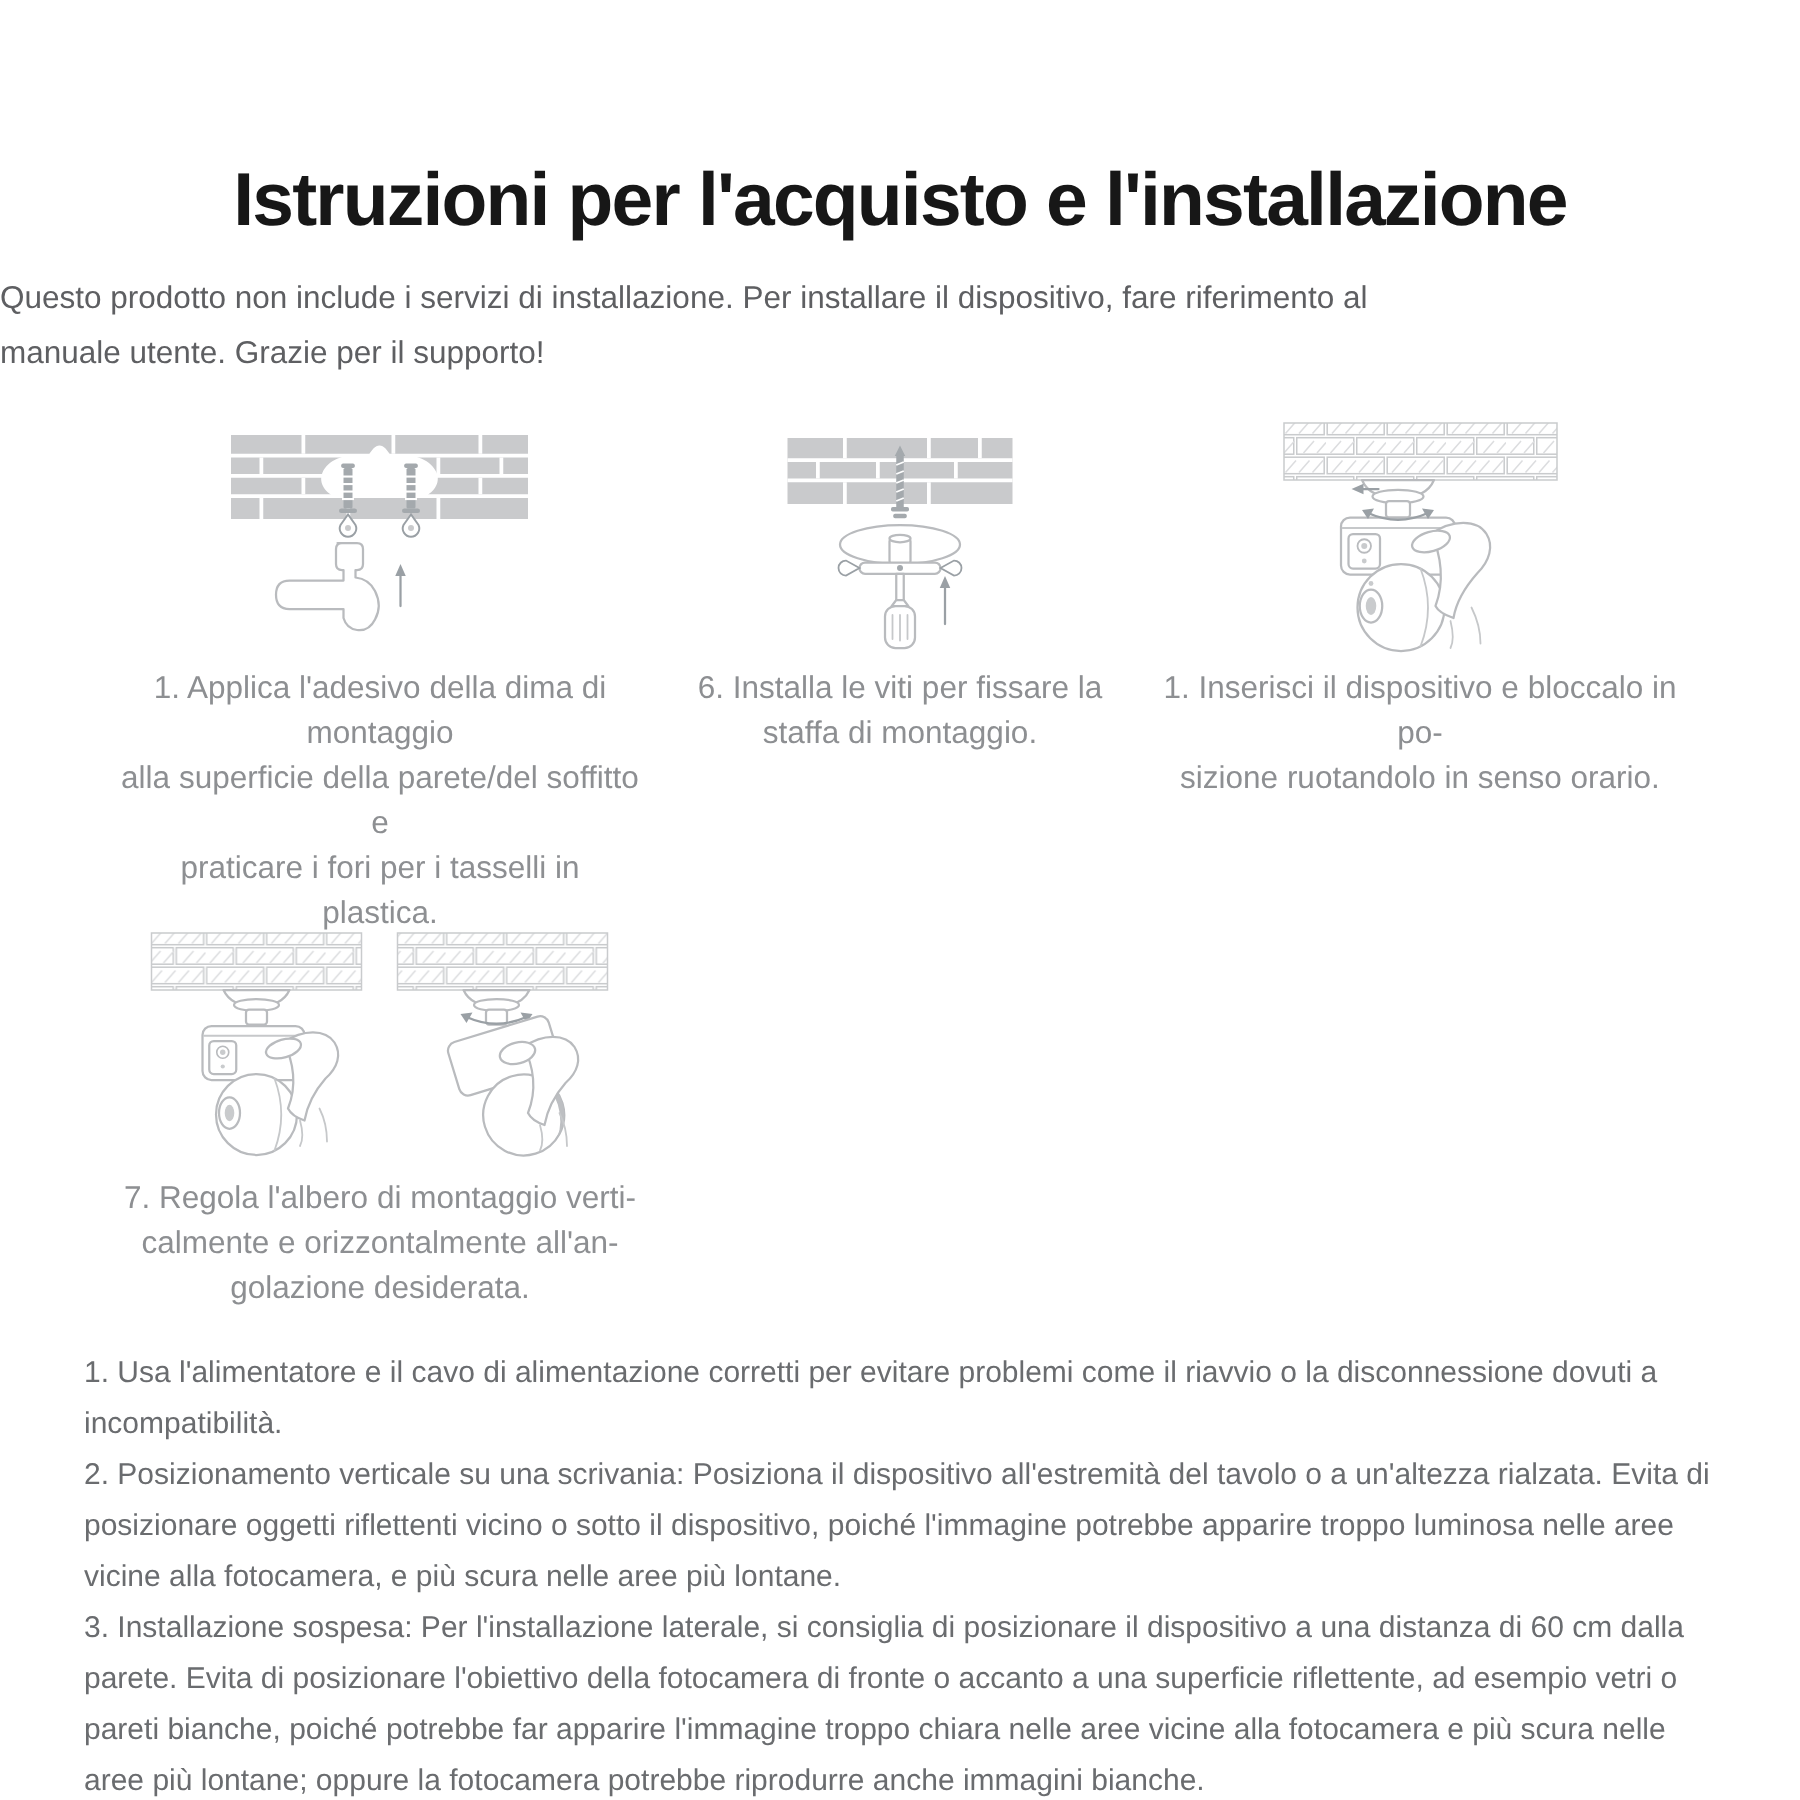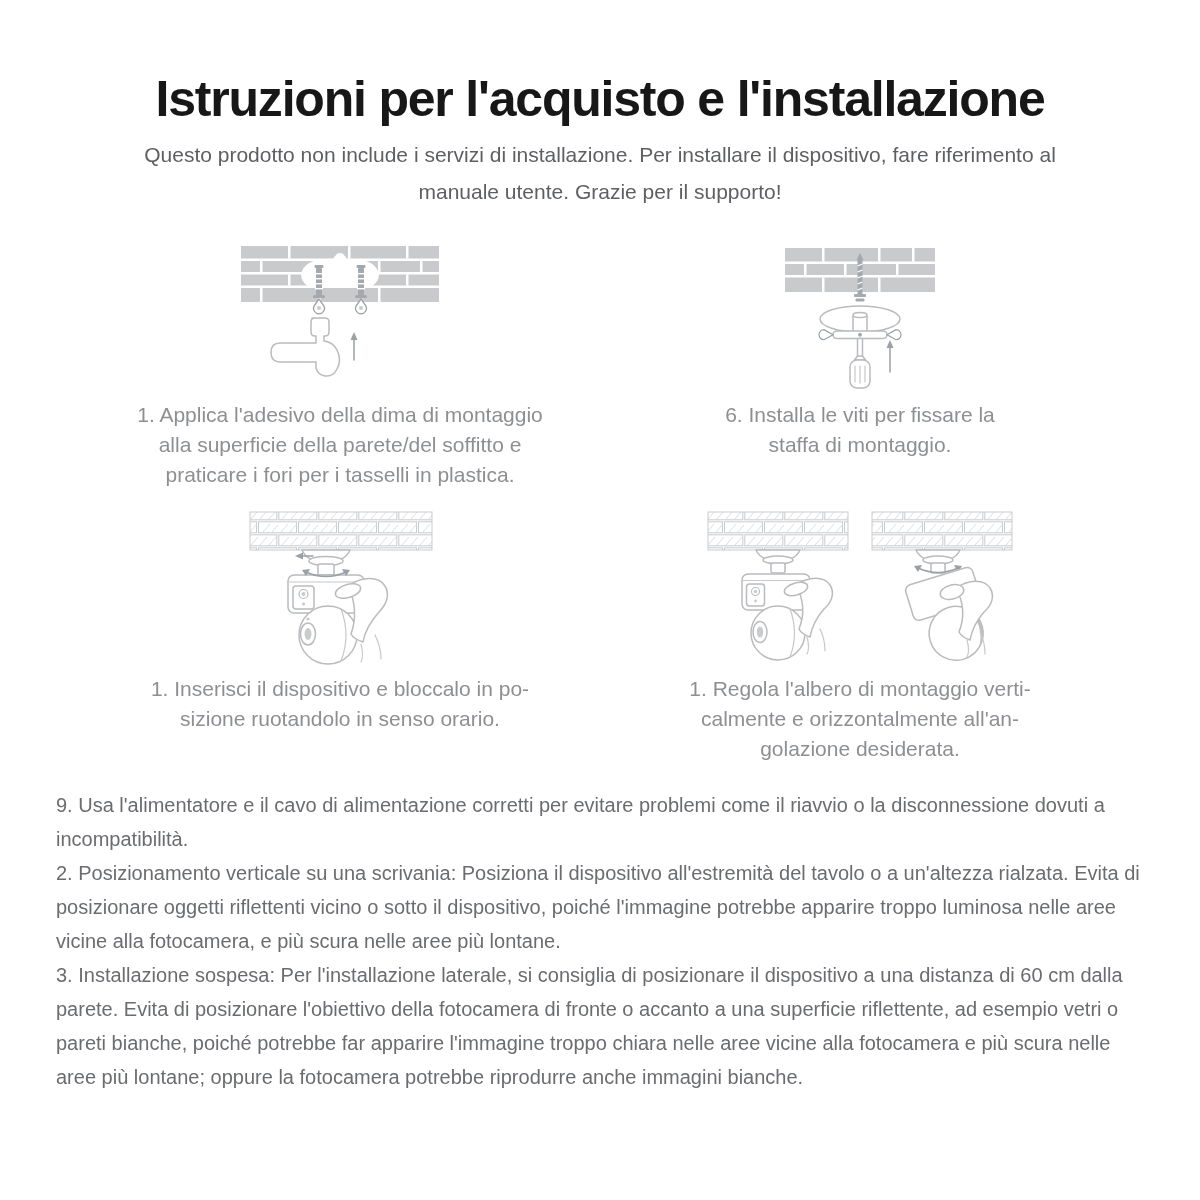--- a/index.html
+++ b/index.html
@@ -3,33 +3,32 @@
 <meta charset="utf-8">
 <style>
   html,body{margin:0;padding:0;background:#ffffff;}
   body{
     width:1200px;height:1200px;overflow:hidden;
     font-family:"Liberation Sans", sans-serif;
     -webkit-font-smoothing:antialiased;
   }
   .page{width:1200px;height:1200px;position:relative;background:#fff;}
   .title{
-    padding-top:68px;text-align:center;
+    padding-top:102px;text-align:center;
     font-size:50px;font-weight:bold;color:#171717;
     letter-spacing:-1.2px;line-height:62px;
   }
   .subtitle{
-    margin-top:6px;text-align:center;
+    margin-top:16px;text-align:left;
     font-size:21px;line-height:37px;color:#5e5f62;
     white-space:pre-line;
   }
   .steps{
     width:1040px;margin:30px auto 0;
-    display:grid;grid-template-columns:1fr 1fr;
-    row-gap:24px;
+    display:grid;grid-template-columns:1fr 1fr 1fr;
   }
   .step{display:flex;flex-direction:column;align-items:center;}
   .step .art{
     height:152px;display:flex;align-items:flex-end;justify-content:center;
   }
   .step .caption{
     margin-top:8px;text-align:center;
     font-size:21px;line-height:30px;color:#8d8f92;
     white-space:pre-line;
   }
@@ -288,26 +287,26 @@
               <path d="M251 107 a27 27 0 0 1 0 42 a20 28 0 0 0 0 -42 z" fill="#bdbfc2" stroke="none"></path>
             </g>
             <g>
               <path d="M252 80 c13 -9 28 -9 34 0 c5 8 2 17 -6 24 c-7 8 -12 17 -14 28 c-6 -2 -9 -4 -11 -8 c6 -15 4 -31 -3 -44 z" class="ln" stroke-width="1.4"></path>
               <ellipse cx="248" cy="84" rx="12" ry="7" transform="rotate(-14 248 84)" class="ln" stroke-width="1.2"></ellipse>
               <path d="M263 132 c2 7 2 13 0 17 M276 124 c4 8 5 15 5 22" class="ln2"></path>
             </g>
           </g>
         </svg>
       </div>
-      <div class="caption">1. Regola l'albero di montaggio verti-
+      <div class="caption">7. Regola l'albero di montaggio verti-
 calmente e orizzontalmente all'an-
 golazione desiderata.</div>
     </div>
 
   </div>
 
   <div class="notes">
-    <p>9. Usa l'alimentatore e il cavo di alimentazione corretti per evitare problemi come il riavvio o la disconnessione dovuti a incompatibilità.</p>
+    <p>1. Usa l'alimentatore e il cavo di alimentazione corretti per evitare problemi come il riavvio o la disconnessione dovuti a incompatibilità.</p>
     <p>2. Posizionamento verticale su una scrivania: Posiziona il dispositivo all'estremità del tavolo o a un'altezza rialzata. Evita di posizionare oggetti riflettenti vicino o sotto il dispositivo, poiché l'immagine potrebbe apparire troppo luminosa nelle aree vicine alla fotocamera, e più scura nelle aree più lontane.</p>
     <p>3. Installazione sospesa: Per l'installazione laterale, si consiglia di posizionare il dispositivo a una distanza di 60 cm dalla parete. Evita di posizionare l'obiettivo della fotocamera di fronte o accanto a una superficie riflettente, ad esempio vetri o pareti bianche, poiché potrebbe far apparire l'immagine troppo chiara nelle aree vicine alla fotocamera e più scura nelle aree più lontane; oppure la fotocamera potrebbe riprodurre anche immagini bianche.</p>
   </div>
 
 </div>
 
 </body></html>

